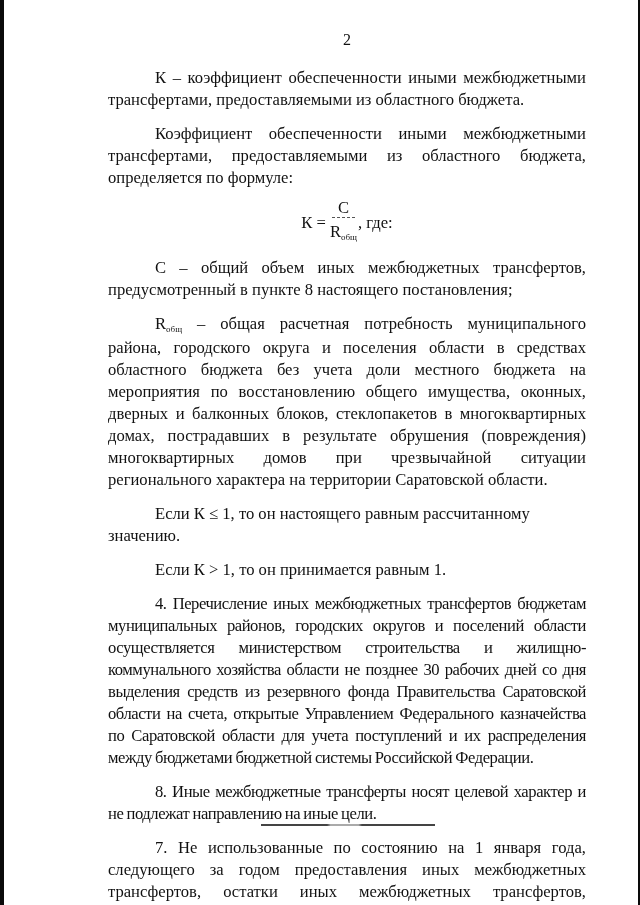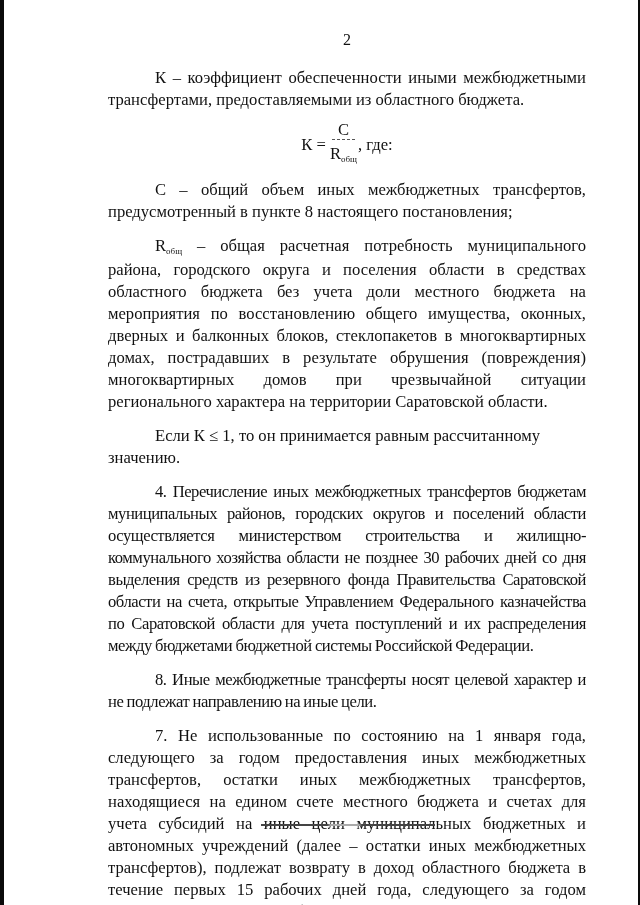--- a/index.html
+++ b/index.html
@@ -92,34 +92,36 @@
 <body>
 
 <div class="edge-left"></div>
 <div class="edge-right"></div>
 
 <div class="page">
   <div class="page-number">2</div>
 
   <div class="content">
     <p class="p">К – коэффициент обеспеченности иными межбюджетными трансфертами, предоставляемыми из областного бюджета.</p>
+    <p class="p">Коэффициент обеспеченности иными межбюджетными трансфертами, предоставляемыми из областного бюджета, определяется по формуле:</p>
 
     <div class="formula">
       <span class="lhs">К =</span>
       <span class="fraction">
         <span class="num">С</span>
         <span class="den"><span>R</span><span class="rsub">общ</span></span>
       </span>
       <span>, где:</span>
     </div>
 
     <p class="p">С – общий объем иных межбюджетных трансфертов, предусмотренный в пункте 8 настоящего постановления;</p>
     <p class="p"><span>R</span><span class="rsub">общ</span><span> – общая расчетная потребность муниципального района, городского округа и поселения области в средствах областного бюджета без учета доли местного бюджета на мероприятия по восстановлению общего имущества, оконных, дверных и балконных блоков, стеклопакетов в многоквартирных домах, пострадавших в результате обрушения (повреждения) многоквартирных домов при чрезвычайной ситуации регионального характера на территории Саратовской области.</span></p>
 
-    <p class="p" style="text-align:left">Если К ≤ 1, то он принимается равным рассчитанному значению.</p>
+    <p class="p" style="text-align:left">Если К ≤ 1, то он настоящего равным рассчитанному значению.</p>
+    <p class="p" style="text-align:left">Если К &gt; 1, то он принимается равным 1.</p>
 
     <p class="p tight">4. Перечисление иных межбюджетных трансфертов бюджетам муниципальных районов, городских округов и поселений области осуществляется министерством строительства и жилищно-коммунального хозяйства области не позднее 30 рабочих дней со дня выделения средств из резервного фонда Правительства Саратовской области на счета, открытые Управлением Федерального казначейства по Саратовской области для учета поступлений и их распределения между бюджетами бюджетной системы Российской Федерации.</p>
     <p class="p tight">8. Иные межбюджетные трансферты носят целевой характер и не подлежат направлению на иные цели.</p>
     <p class="p">7. Не использованные по состоянию на 1 января года, следующего за годом предоставления иных межбюджетных трансфертов, остатки иных межбюджетных трансфертов, находящиеся на едином счете местного бюджета и счетах для учета субсидий на иные цели муниципальных бюджетных и автономных учреждений (далее – остатки иных межбюджетных трансфертов), подлежат возврату в доход областного бюджета в течение первых 15 рабочих дней года, следующего за годом предоставления иных межбюджетных трансфертов.</p>
 
   </div>
 
   <div class="footer-rule" style="left:165px"></div>
 </div>
 

